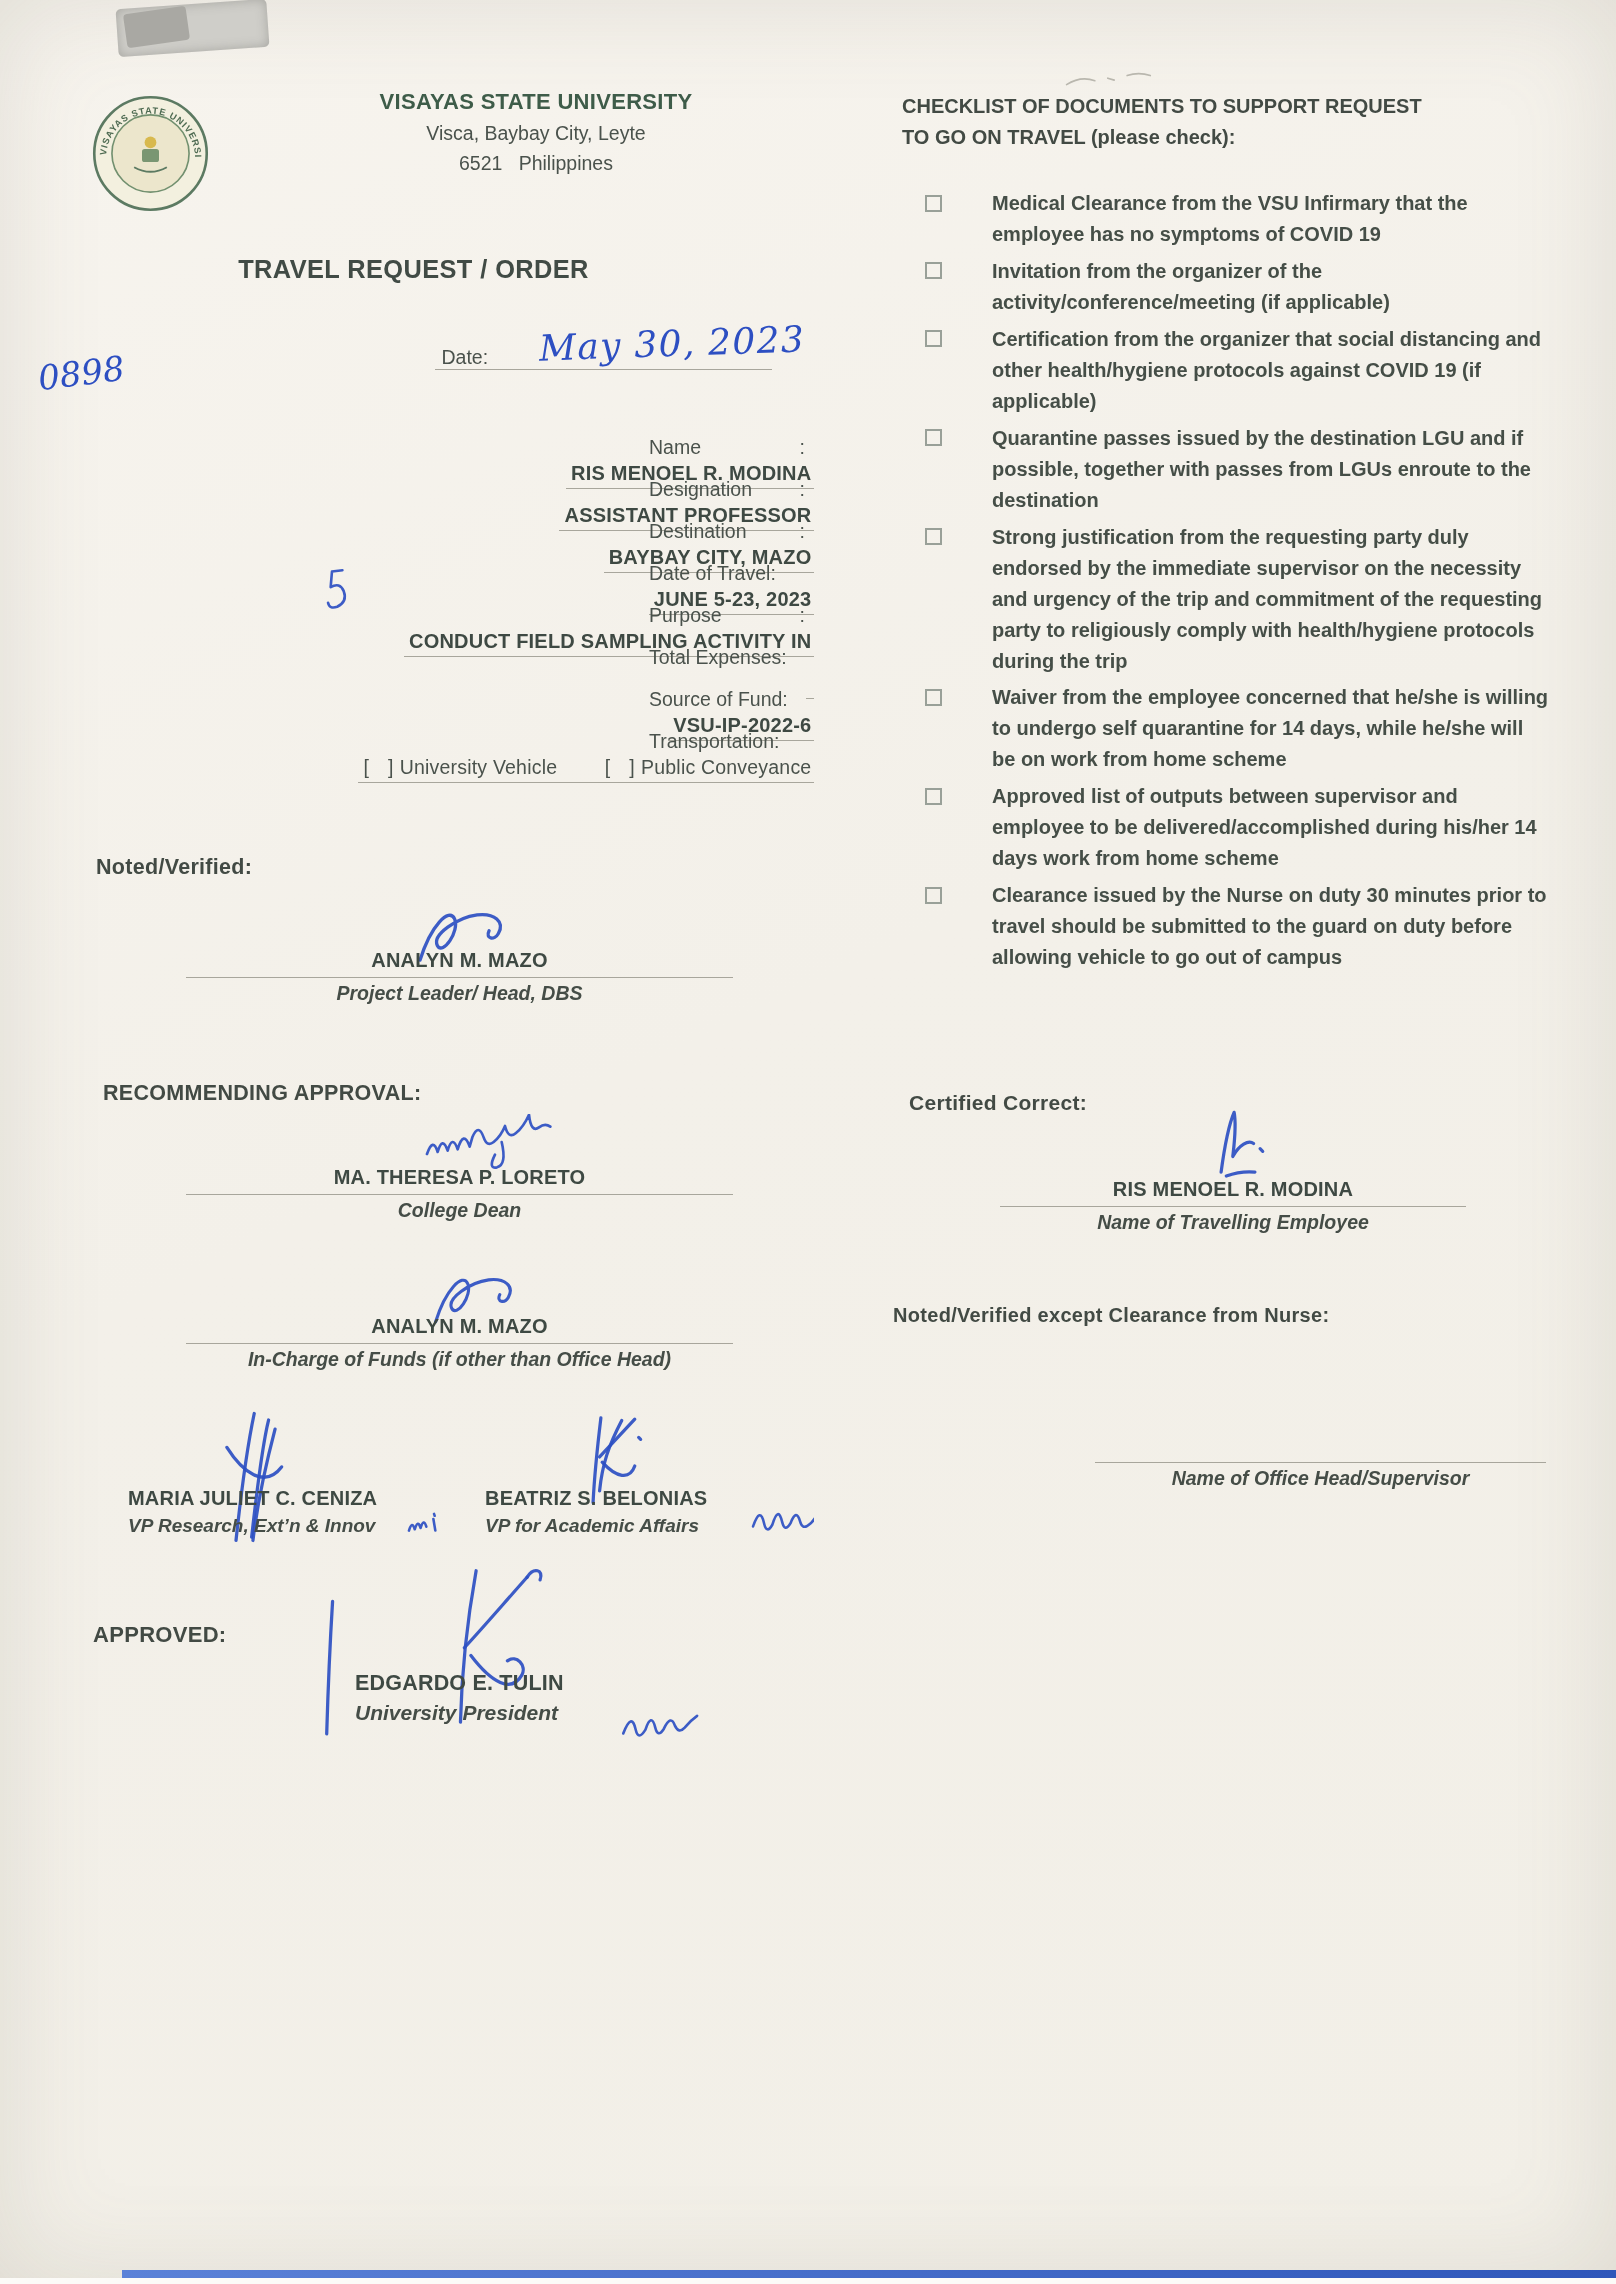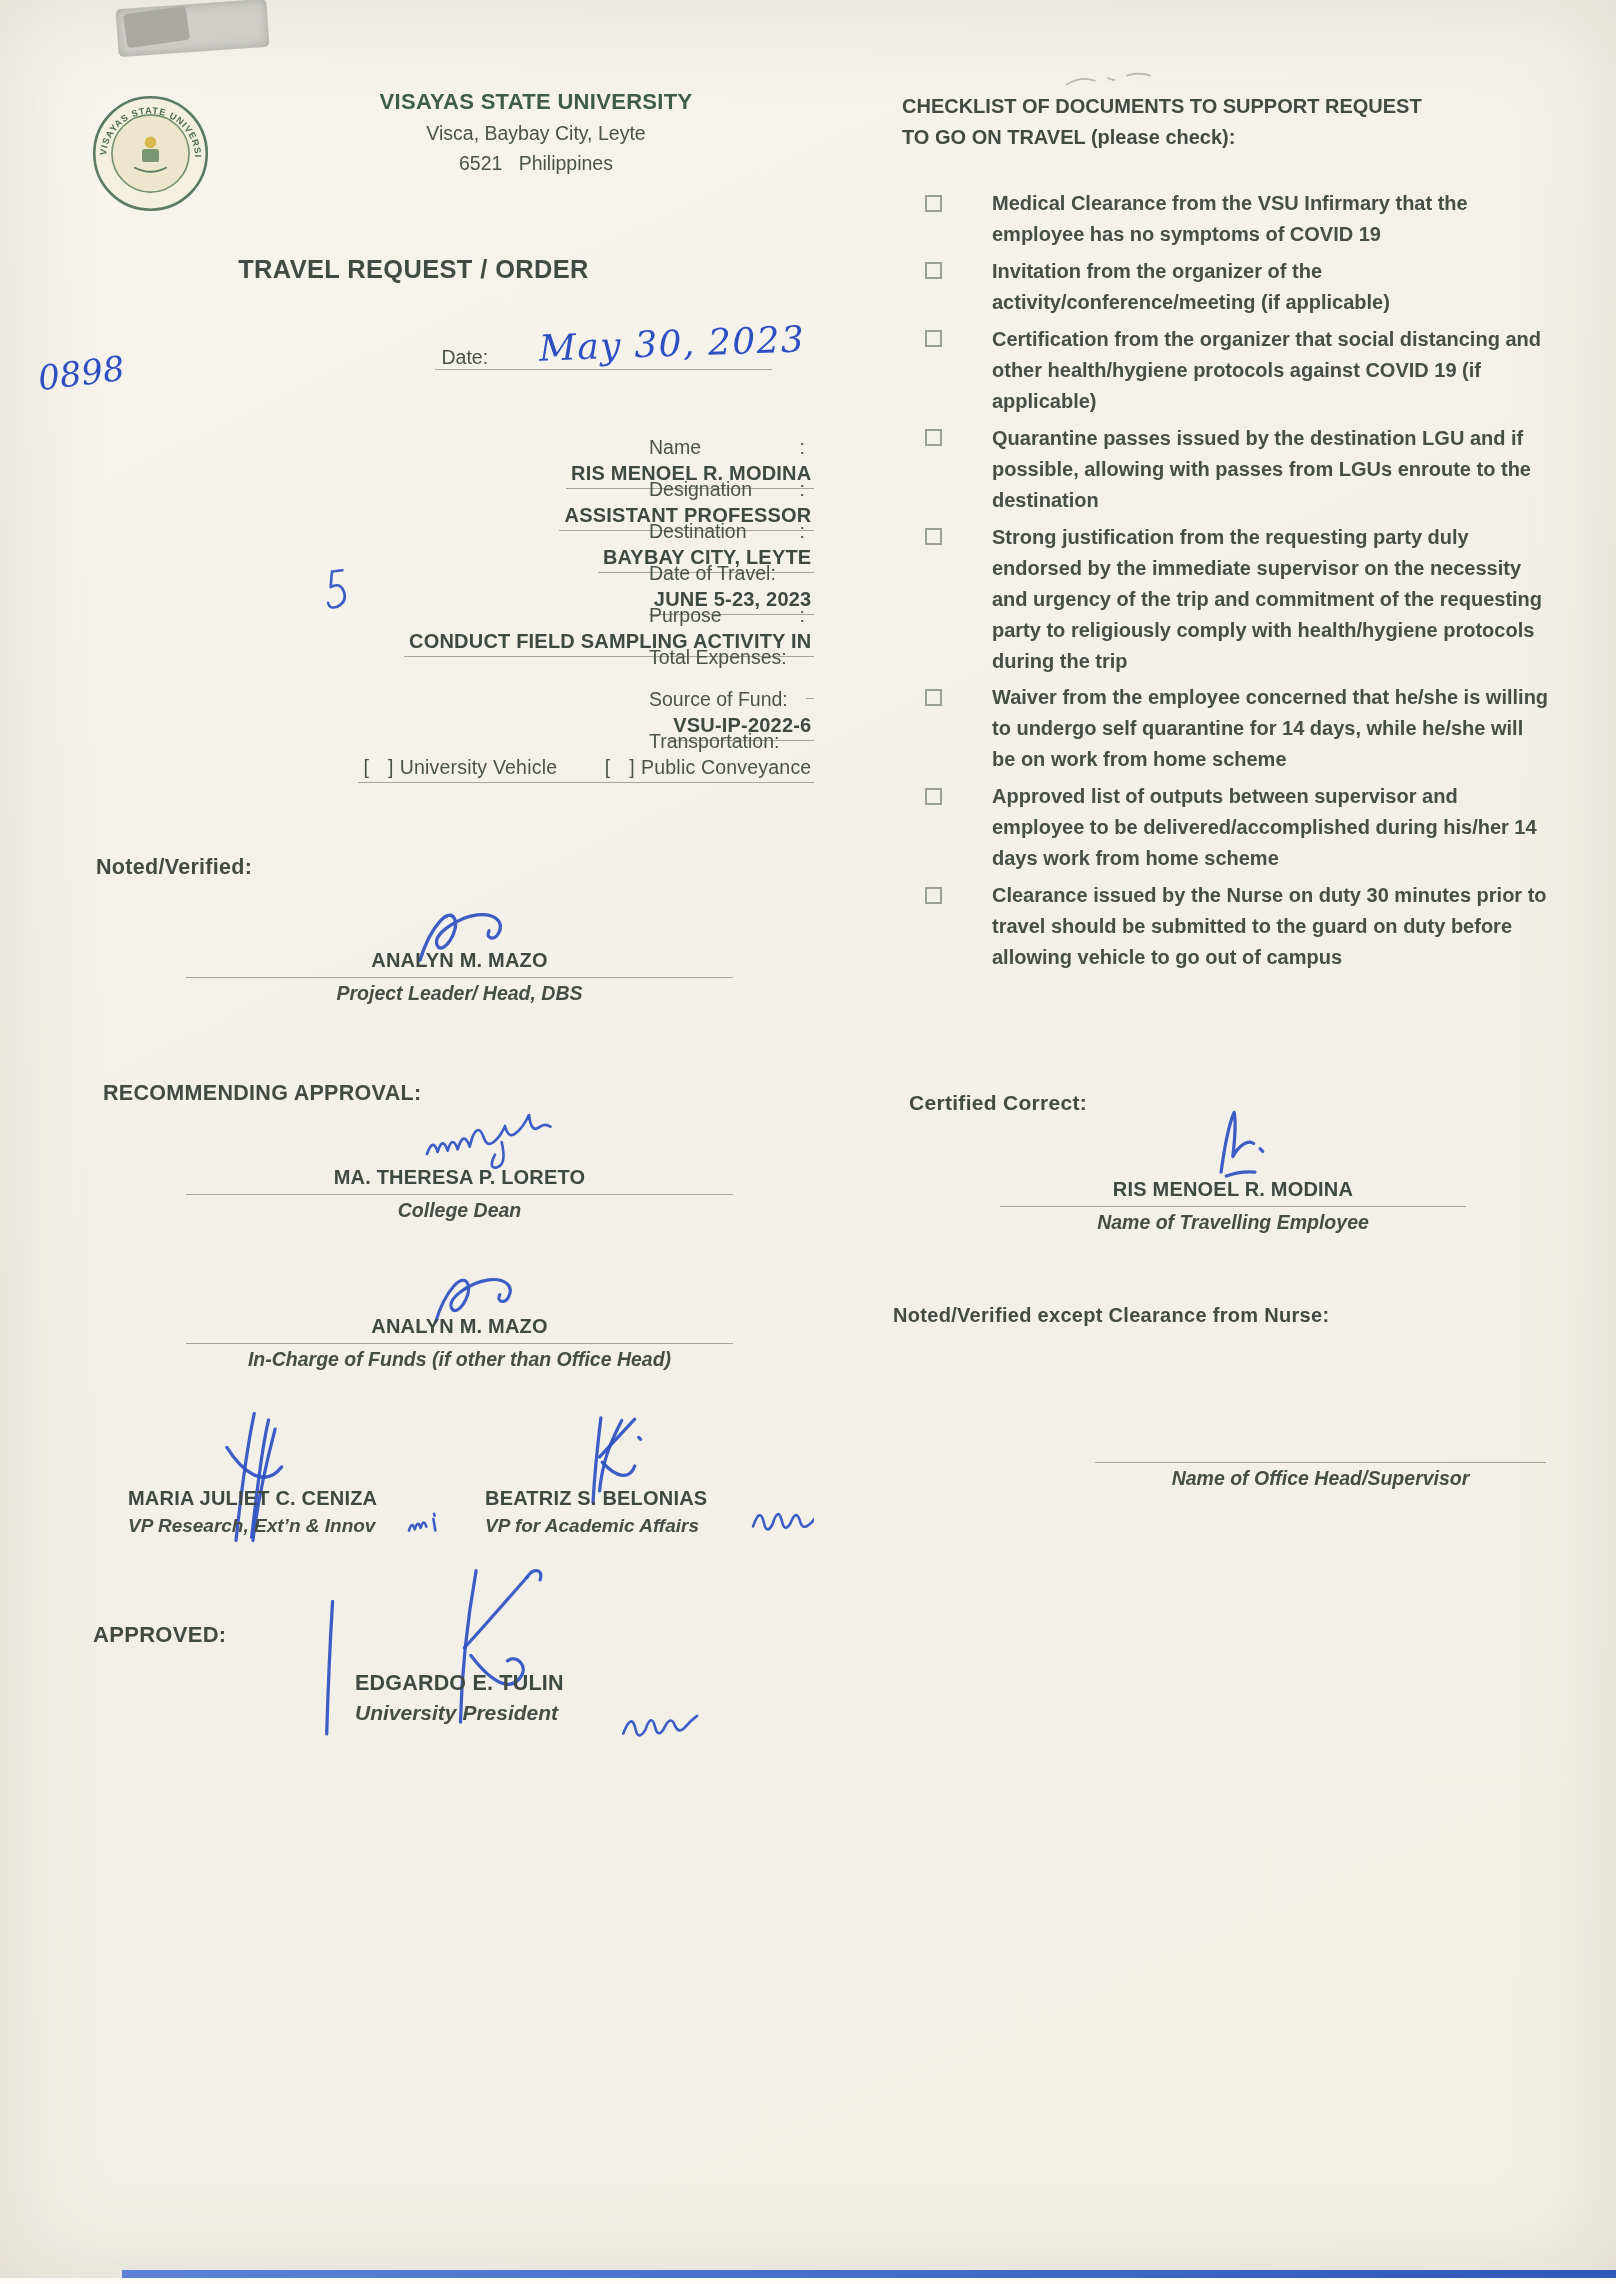--- a/index.html
+++ b/index.html
@@ -123,21 +123,21 @@
           <span>Designation</span>
           <span class="colon">:</span>
         </span>
       <span class="fvalue">ASSISTANT PROFESSOR</span>
     </div>
     <div class="frow">
       <span class="flabel">
           <span>Destination</span>
           <span class="colon">:</span>
         </span>
-      <span class="fvalue">BAYBAY CITY, LEYTE</span>
+      <span class="fvalue">BAYBAY CITY, MAZO</span>
     </div>
     <div class="frow">
       <span class="flabel">
           <span>Date of Travel:</span>
           <span class="colon"></span>
         </span>
       <span class="fvalue">JUNE 5-23, 2023</span>
     </div>
     <div class="frow">
       <span class="flabel">
@@ -263,21 +263,21 @@
     <div class="check-item">
       <span class="checkbox"></span>
       <span class="check-text">Invitation from the organizer of the activity/conference/meeting (if applicable)</span>
     </div>
     <div class="check-item">
       <span class="checkbox"></span>
       <span class="check-text">Certification from the organizer that social distancing and other health/hygiene protocols against COVID 19 (if applicable)</span>
     </div>
     <div class="check-item">
       <span class="checkbox"></span>
-      <span class="check-text">Quarantine passes issued by the destination LGU and if possible, allowing with passes from LGUs enroute to the destination</span>
+      <span class="check-text">Quarantine passes issued by the destination LGU and if possible, together with passes from LGUs enroute to the destination</span>
     </div>
     <div class="check-item">
       <span class="checkbox"></span>
       <span class="check-text">Strong justification from the requesting party duly endorsed by the immediate supervisor on the necessity and urgency of the trip and commitment of the requesting party to religiously comply with health/hygiene protocols during the trip</span>
     </div>
     <div class="check-item">
       <span class="checkbox"></span>
       <span class="check-text">Waiver from the employee concerned that he/she is willing to undergo self quarantine for 14 days, while he/she will be on work from home scheme</span>
     </div>
     <div class="check-item">

